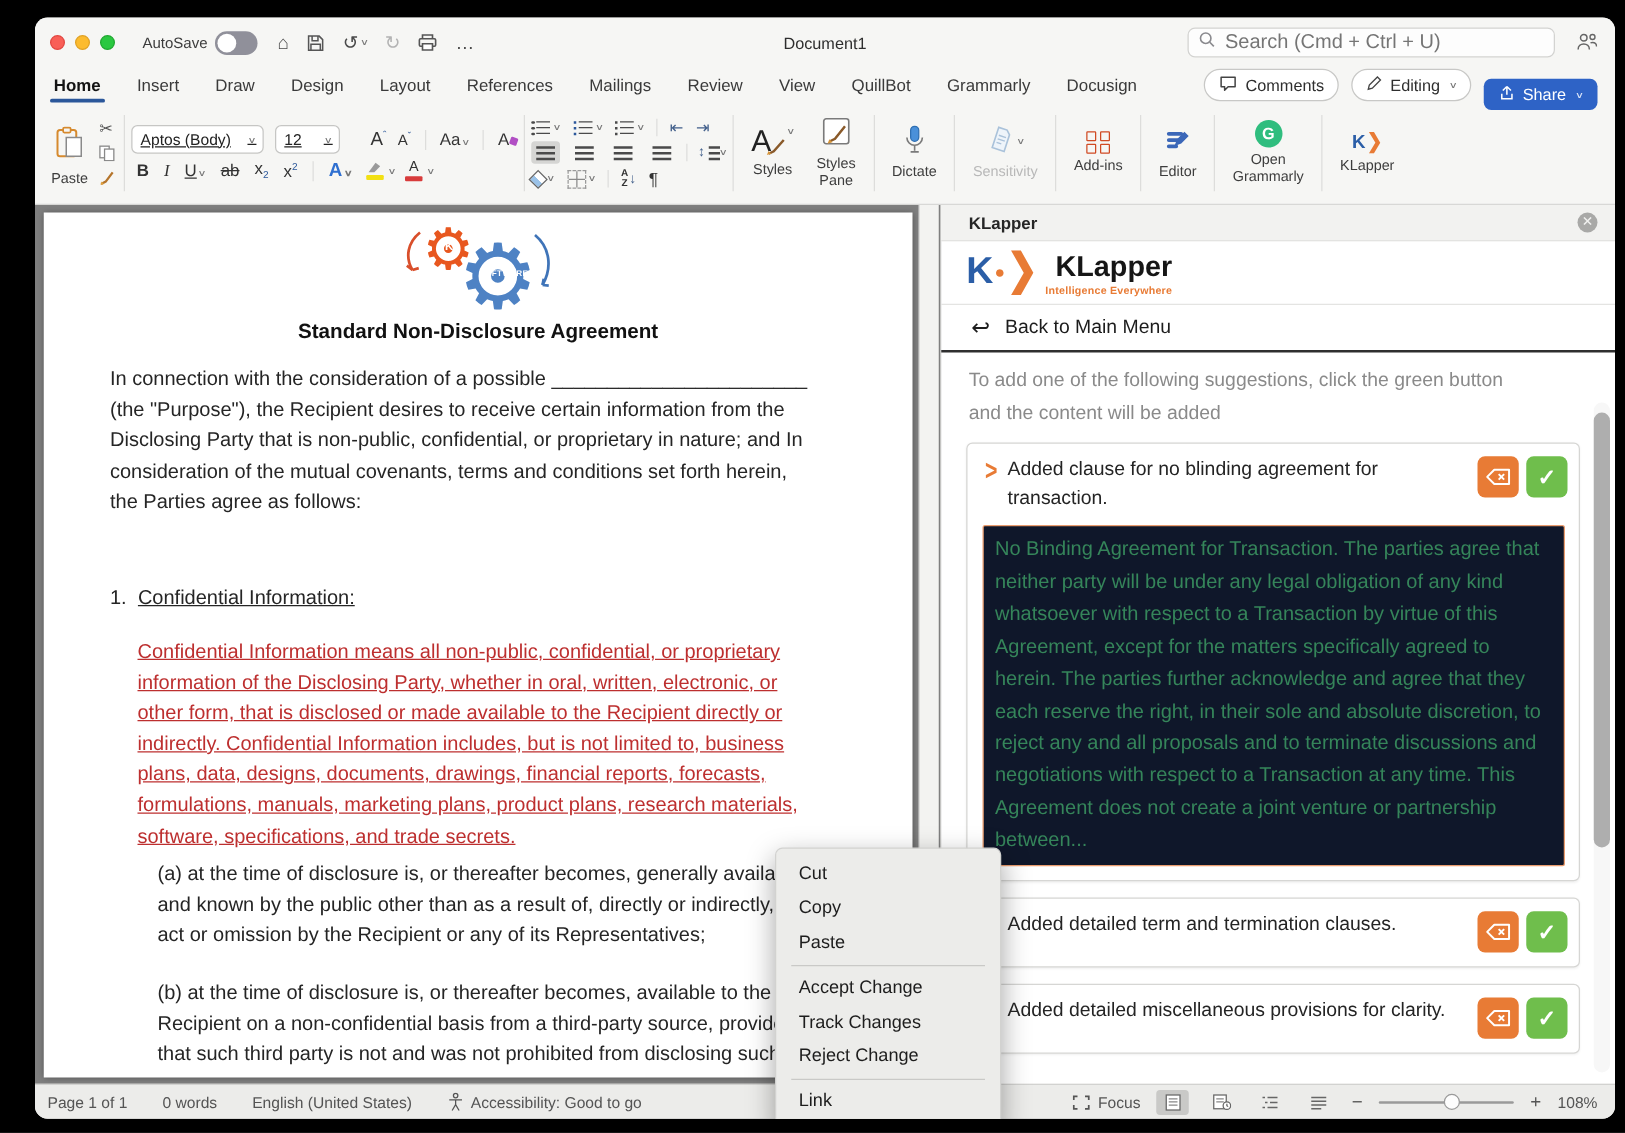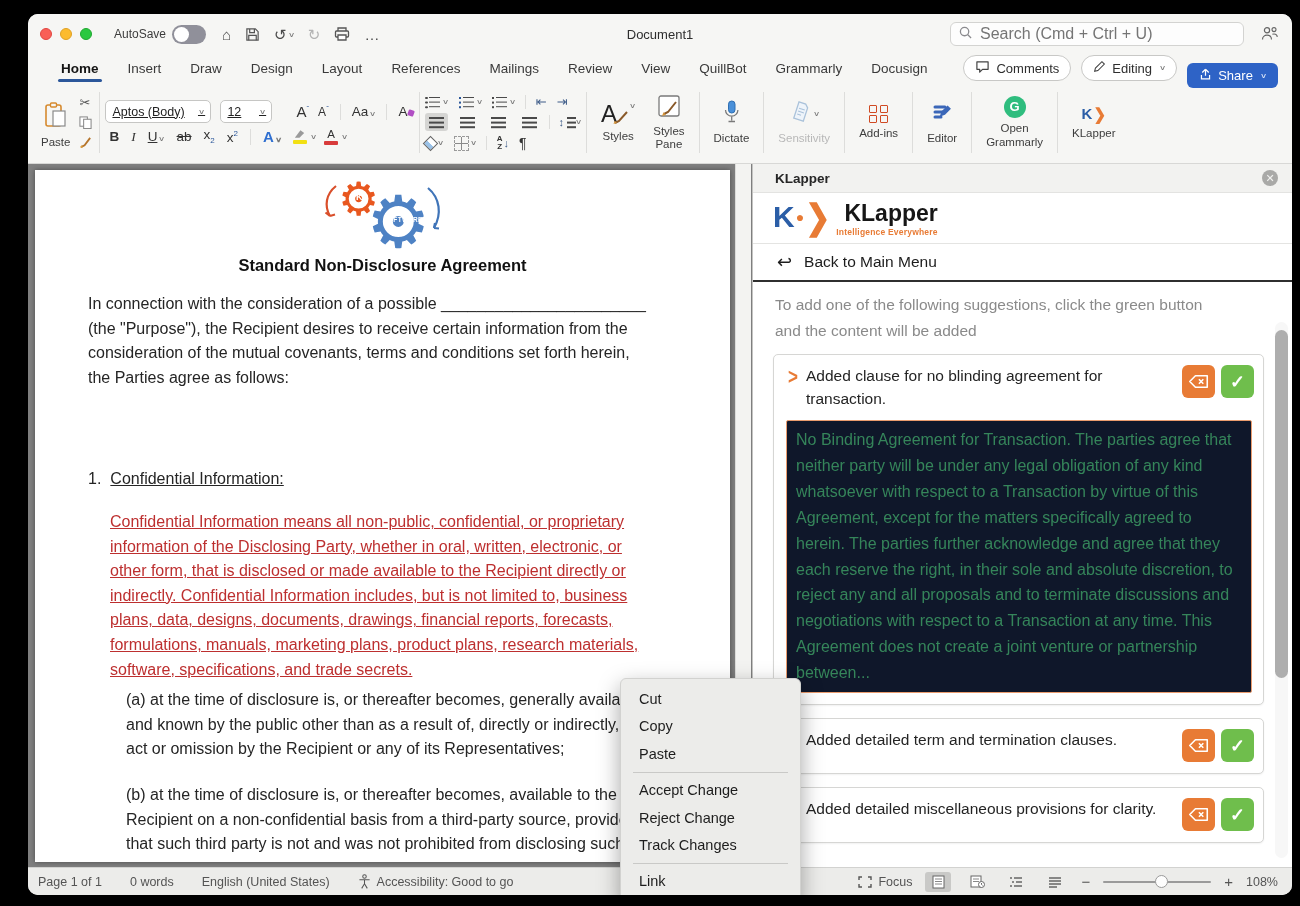--- a/index.html
+++ b/index.html
@@ -22,21 +22,21 @@
   .tb-ic.dim{color:#b3b3b3;}
   .chev{font-size:7px;color:#777;margin-left:2px;transform:scaleX(1.4);display:inline-block;}
   .doc-title{position:absolute;left:0;right:0;text-align:center;font-size:13px;color:#2e2e2e;pointer-events:none;}
   .searchbox{position:absolute;left:922px;top:8px;width:294px;height:24px;background:#fdfdfd;border:1px solid #d3d3d1;border-radius:6px;display:flex;align-items:center;padding:0 8px;box-sizing:border-box;gap:6px;}
   .searchbox input{border:none;outline:none;background:transparent;font-size:16px;color:#6e6e73;width:100%;font-family:"Liberation Sans",sans-serif;}
   .presence{position:absolute;right:14px;top:12px;}
 
   
   .tabrow{position:relative;height:28px;display:flex;align-items:center;padding:0 14px;background:#f6f6f4;}
   .tab{font-size:13.5px;color:#3a3a3a;margin-right:27px;position:relative;padding:4px 1px;}
-  .tab.active{font-weight:bold;color:#141414;margin-left:18px;}
+  .tab.active{font-weight:bold;color:#141414;}
   .tab.active::after{content:"";position:absolute;left:-2px;right:-2px;bottom:-2px;height:3px;border-radius:2px;background:#2b579a;}
   .tabrow-right{margin-left:auto;display:flex;align-items:center;gap:10px;}
   .pillbtn{display:flex;align-items:center;gap:6px;border:1px solid #c8c8c6;background:#fff;border-radius:14px;height:24px;padding:0 11px;font-size:13px;color:#2e2e2e;}
   .sharebtn{display:flex;align-items:center;gap:6px;background:#2e63c6;border-radius:6px;height:25px;padding:0 12px;font-size:13px;color:#fff;margin-top:15px;}
   .sharebtn .chev{color:#dce6f8;}
 
   
   .ribbon{height:81px;border-bottom:1px solid #d8d8d6;background:#f6f6f4;display:flex;align-items:stretch;padding:0 4px;}
   .vdiv{width:1px;background:#dddddb;margin:10px 5px;}
   .rcol{display:flex;flex-direction:column;justify-content:center;gap:5px;}
@@ -480,20 +480,21 @@
         <span class="gear big">⚙</span>
         <span class="gear-label gl-kl">KL</span>
         <span class="gear-label gl-sw">SOFTWARE</span>
       </div>
 
       <div class="doc-abs doc-title-line" style="top:86px;">Standard Non-Disclosure Agreement</div>
 
       <div class="doc-abs" style="left:53px;top:122px;">
         <div class="docline">In connection with the consideration of a possible _______________________</div>
         <div class="docline">(the "Purpose"), the Recipient desires to receive certain information from the</div>
+        <div class="docline">Disclosing Party that is non-public, confidential, or proprietary in nature; and In</div>
         <div class="docline">consideration of the mutual covenants, terms and conditions set forth herein,</div>
         <div class="docline">the Parties agree as follows:</div>
       </div>
 
       <div class="doc-abs doc-heading" style="left:53px;top:300px;">
         <span class="num">1.</span><span class="hd">Confidential Information:</span>
       </div>
 
       <div class="doc-abs" style="left:75px;top:340px;">
         <div class="docline red">Confidential Information means all non-public, confidential, or proprietary</div>
@@ -519,22 +520,22 @@
     </div>
 
     <div class="docscroll"></div>
 
     <div class="ctxmenu">
       <div class="ctxitem">Cut</div>
       <div class="ctxitem">Copy</div>
       <div class="ctxitem">Paste</div>
       <div class="ctxdiv"></div>
       <div class="ctxitem">Accept Change</div>
+      <div class="ctxitem">Track Changes</div>
       <div class="ctxitem">Reject Change</div>
-      <div class="ctxitem">Track Changes</div>
       <div class="ctxdiv"></div>
       <div class="ctxitem">Link</div>
 
     </div>
 
     <div class="panel">
       <div class="panel-hdr">
         <span class="t">KLapper</span>
         <span class="pclose">✕</span>
       </div>

